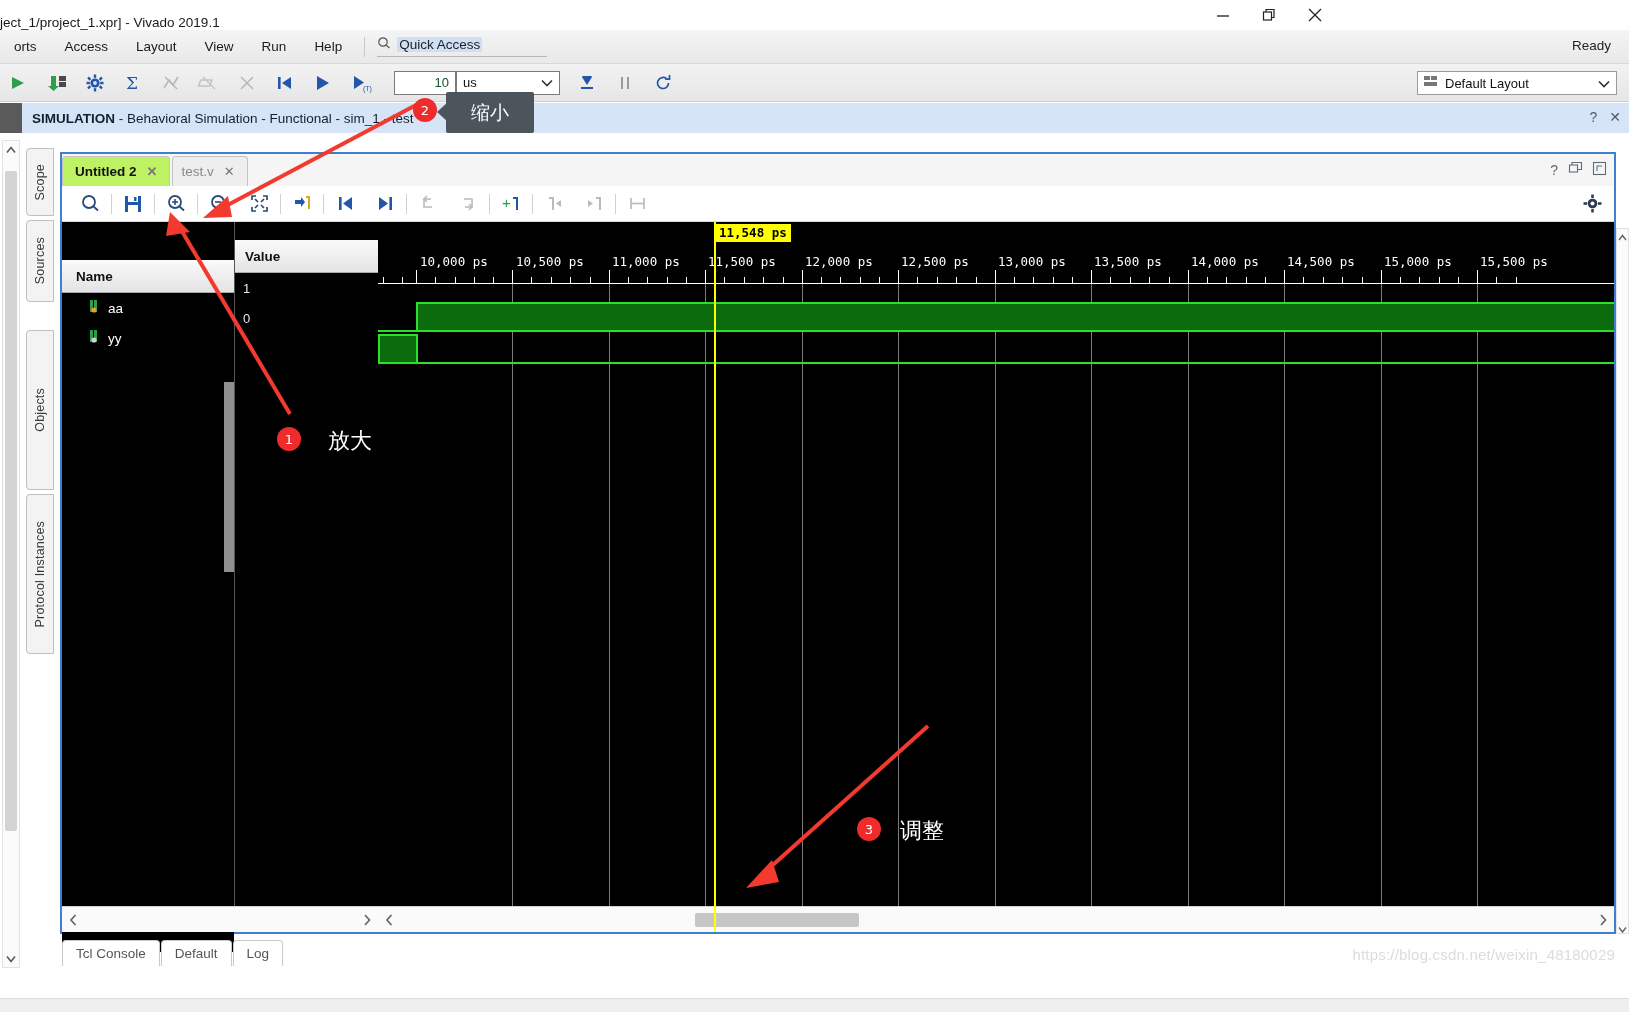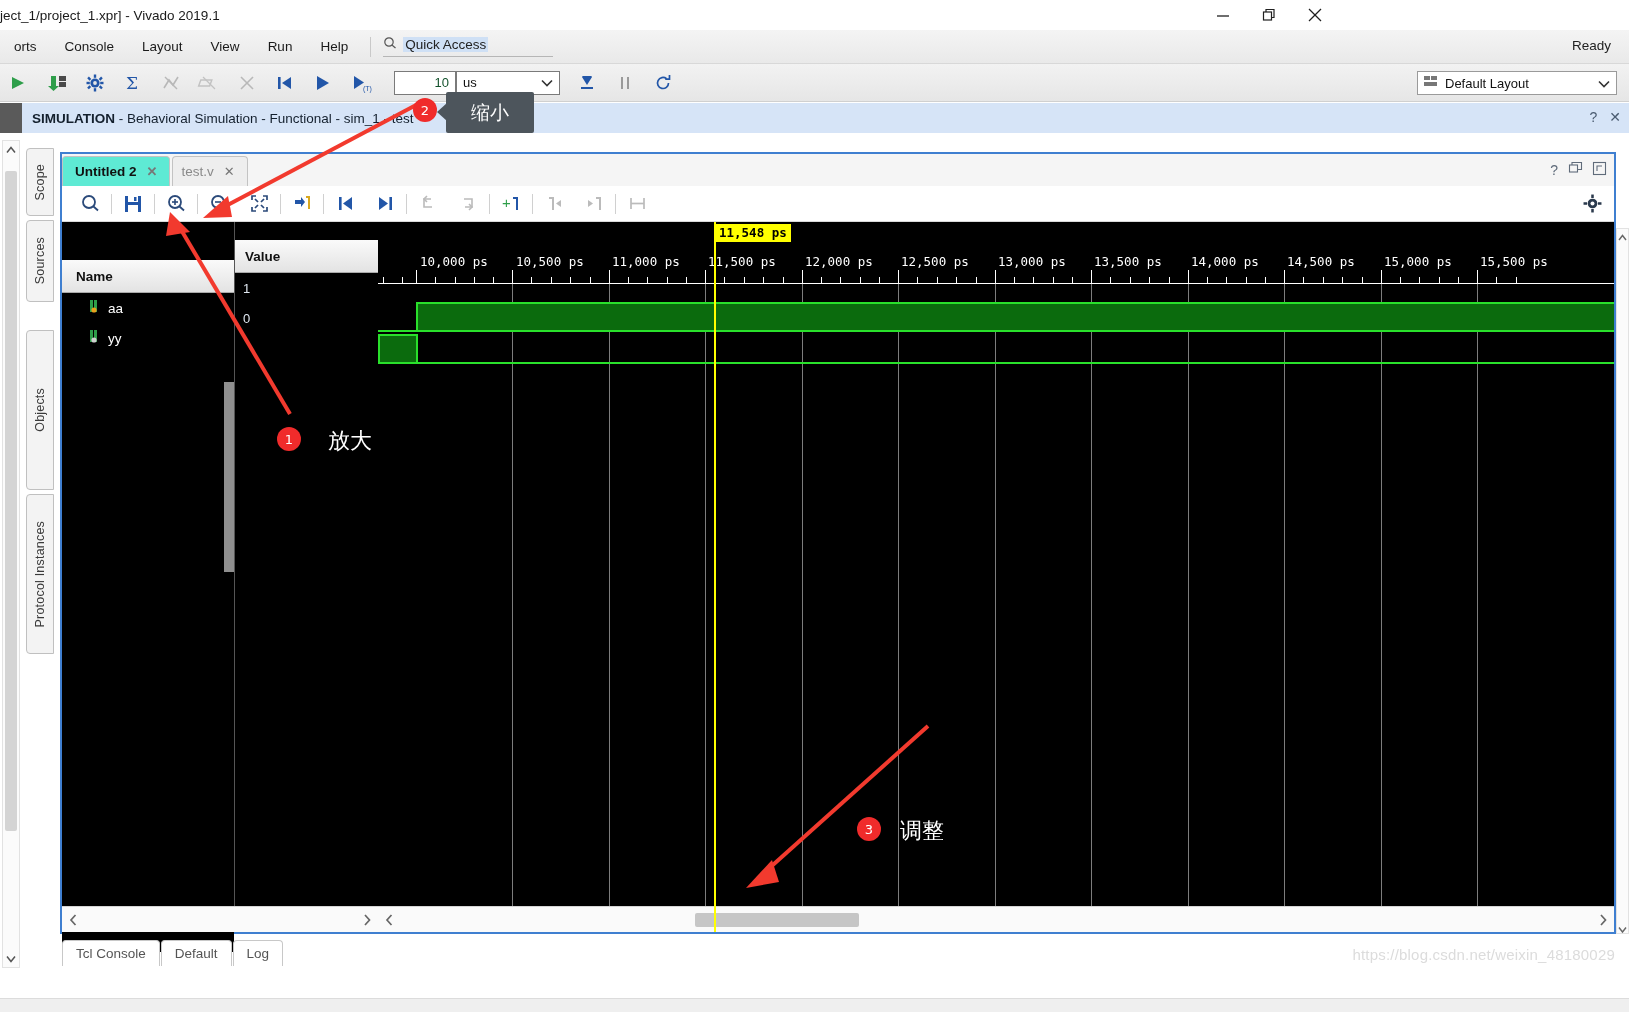--- a/index.html
+++ b/index.html
@@ -11,21 +11,21 @@
     background: #ffffff;
     overflow: hidden;
     position: relative;
     color: #000;
   }
 
   
   .titlebar {
     position: absolute; left: 0; top: 0; width: 1338px; height: 30px;
     background: #ffffff;
-    display: flex; align-items: center;
+    display: flex; align-items: flex-end;
   }
   .title-text { padding-left: 0px; font-size: 13.5px; color: #1a1a1a; white-space: nowrap; }
   .win-btns { position: absolute; right: 0; top: 0; height: 30px; display: flex; }
   .win-btn {
     width: 46px; height: 30px; display: flex; align-items: center; justify-content: center;
     color: #202020;
   }
   .win-btn svg { display:block; }
 
   
@@ -124,21 +124,21 @@
   .panel-tabs {
     position: relative; height: 32px; background: #f5f5f5;
     display: flex; align-items: flex-end;
   }
   .ptab {
     height: 30px; display: flex; align-items: center; gap: 10px;
     padding: 0 12px; font-size: 13.5px;
     border: 1px solid #c3c3c3; border-bottom: none;
     border-radius: 4px 4px 0 0; margin-right: 2px;
   }
-  .ptab.active { background: #5eead4; color: #111; font-weight: bold; }
+  .ptab.active { background: #bef264; color: #111; font-weight: bold; }
   .ptab.inactive { background: #eeeeee; color: #8a8a8a; padding-left: 8px; }
   .ptab .x { color: #777; font-size: 13px; }
   .ptab-right { position: absolute; right: 8px; top: 8px; display: flex; gap: 11px; color: #5f6b7a; font-size: 14px; }
 
   .wave-toolbar {
     height: 36px; background: #ffffff; border-bottom: 1px solid #d9d9d9;
     display: flex; align-items: center; padding-left: 8px;
     position: relative;
   }
   .wt-icon { width: 40px; height: 32px; display: flex; align-items: center; justify-content: center; }
@@ -270,21 +270,21 @@
       </svg>
     </div>
   </div>
 </div>
 
 <div class="menubar">
   <div class="menu-item">
       <span>orts</span>
     </div>
   <div class="menu-item">
-      <span>Console</span>
+      <span>Access</span>
     </div>
   <div class="menu-item">
       <span>Layout</span>
     </div>
   <div class="menu-item">
       <span>View</span>
     </div>
   <div class="menu-item">
       <span>Run</span>
     </div>

